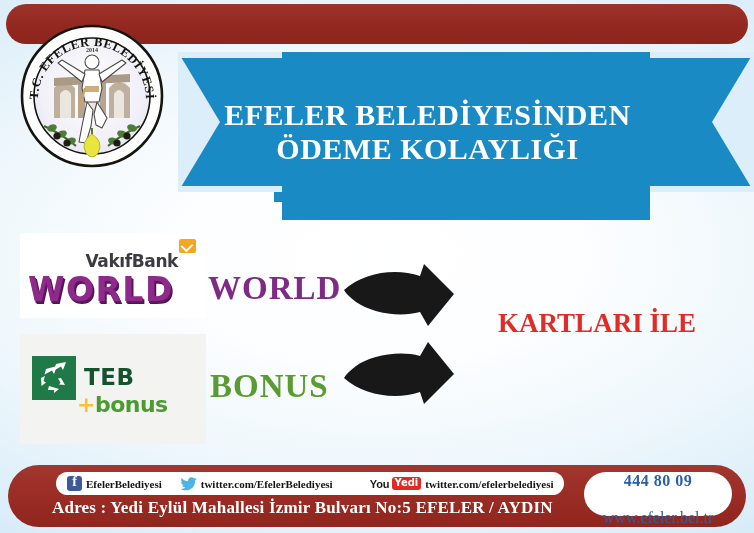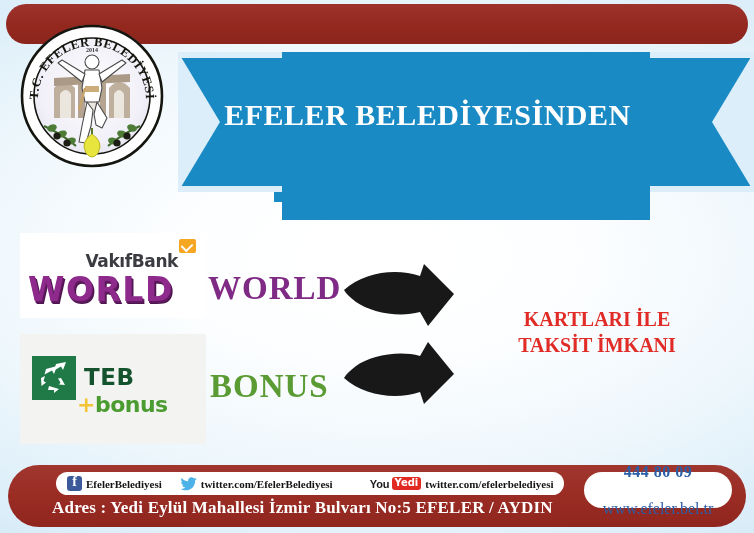--- a/index.html
+++ b/index.html
@@ -222,21 +222,21 @@
   
   .headline {
     position: absolute;
     left: 452px;
     top: 306px;
     width: 290px;
     text-align: center;
     color: #e12b26;
     font-family: "Liberation Serif", serif;
     font-weight: bold;
-    font-size: 20px;
+    font-size: 27px;
     line-height: 1.3;
     z-index: 4;
   }
   .headline span { display: block; }
 
   
   .footer-band {
     position: absolute;
     left: 8px;
     bottom: 6px;
@@ -324,27 +324,27 @@
     font-weight: bold;
     letter-spacing: 0.2px;
     white-space: nowrap;
   }
 
   .contact-pill {
     position: absolute;
     right: 14px;
     top: 7px;
     width: 148px;
-    height: 36px;
+    height: 44px;
     background: #ffffff;
     border-radius: 24px;
     display: flex;
     flex-direction: column;
     align-items: center;
-    justify-content: center;
+    justify-content: flex-start;
     gap: 19px;
   }
   .contact-phone {
     font-family: "Liberation Serif", serif;
     font-size: 16px;
     font-weight: bold;
     color: #2b5fa8;
     letter-spacing: 0.5px;
   }
   .contact-web {
@@ -447,20 +447,21 @@
 
       <polygon points="0,0 42,70 0,140" fill="#dceefa"></polygon>
       <polygon points="576,0 534,70 576,140" fill="#dceefa"></polygon>
 
       <rect x="104" y="140" width="368" height="28" fill="#1a8ac4"></rect>
     </svg>
   </div>
 
   <div class="ribbon-text">
     <span class="line1">EFELER BELEDİYESİNDEN</span>
+    <span class="line2">ÖDEME KOLAYLIĞI</span>
   </div>
 
   <div class="card-box card-world">
     <div class="vb-inner">
       <div class="vb-mark"></div>
       <div class="vb-name">VakıfBank</div>
       <div class="vb-world">WORLD</div>
     </div>
   </div>
 
@@ -509,21 +510,20 @@
                L 112 34
                L 86 2
                L 78 16
                C 56 10, 28 16, 14 26
                C 9 30, 4 34, 2 38 Z" fill="#181818"></path>
     </svg>
   </div>
 
   <div class="headline">
     <span>KARTLARI İLE</span>
-    <span>TAKSİT İMKANI</span>
   </div>
 
   <div class="footer-band">
 
     <div class="social-pill">
 
       <div class="social-item">
         <span class="fb-icon"></span>
         <span>EfelerBelediyesi</span>
       </div>

